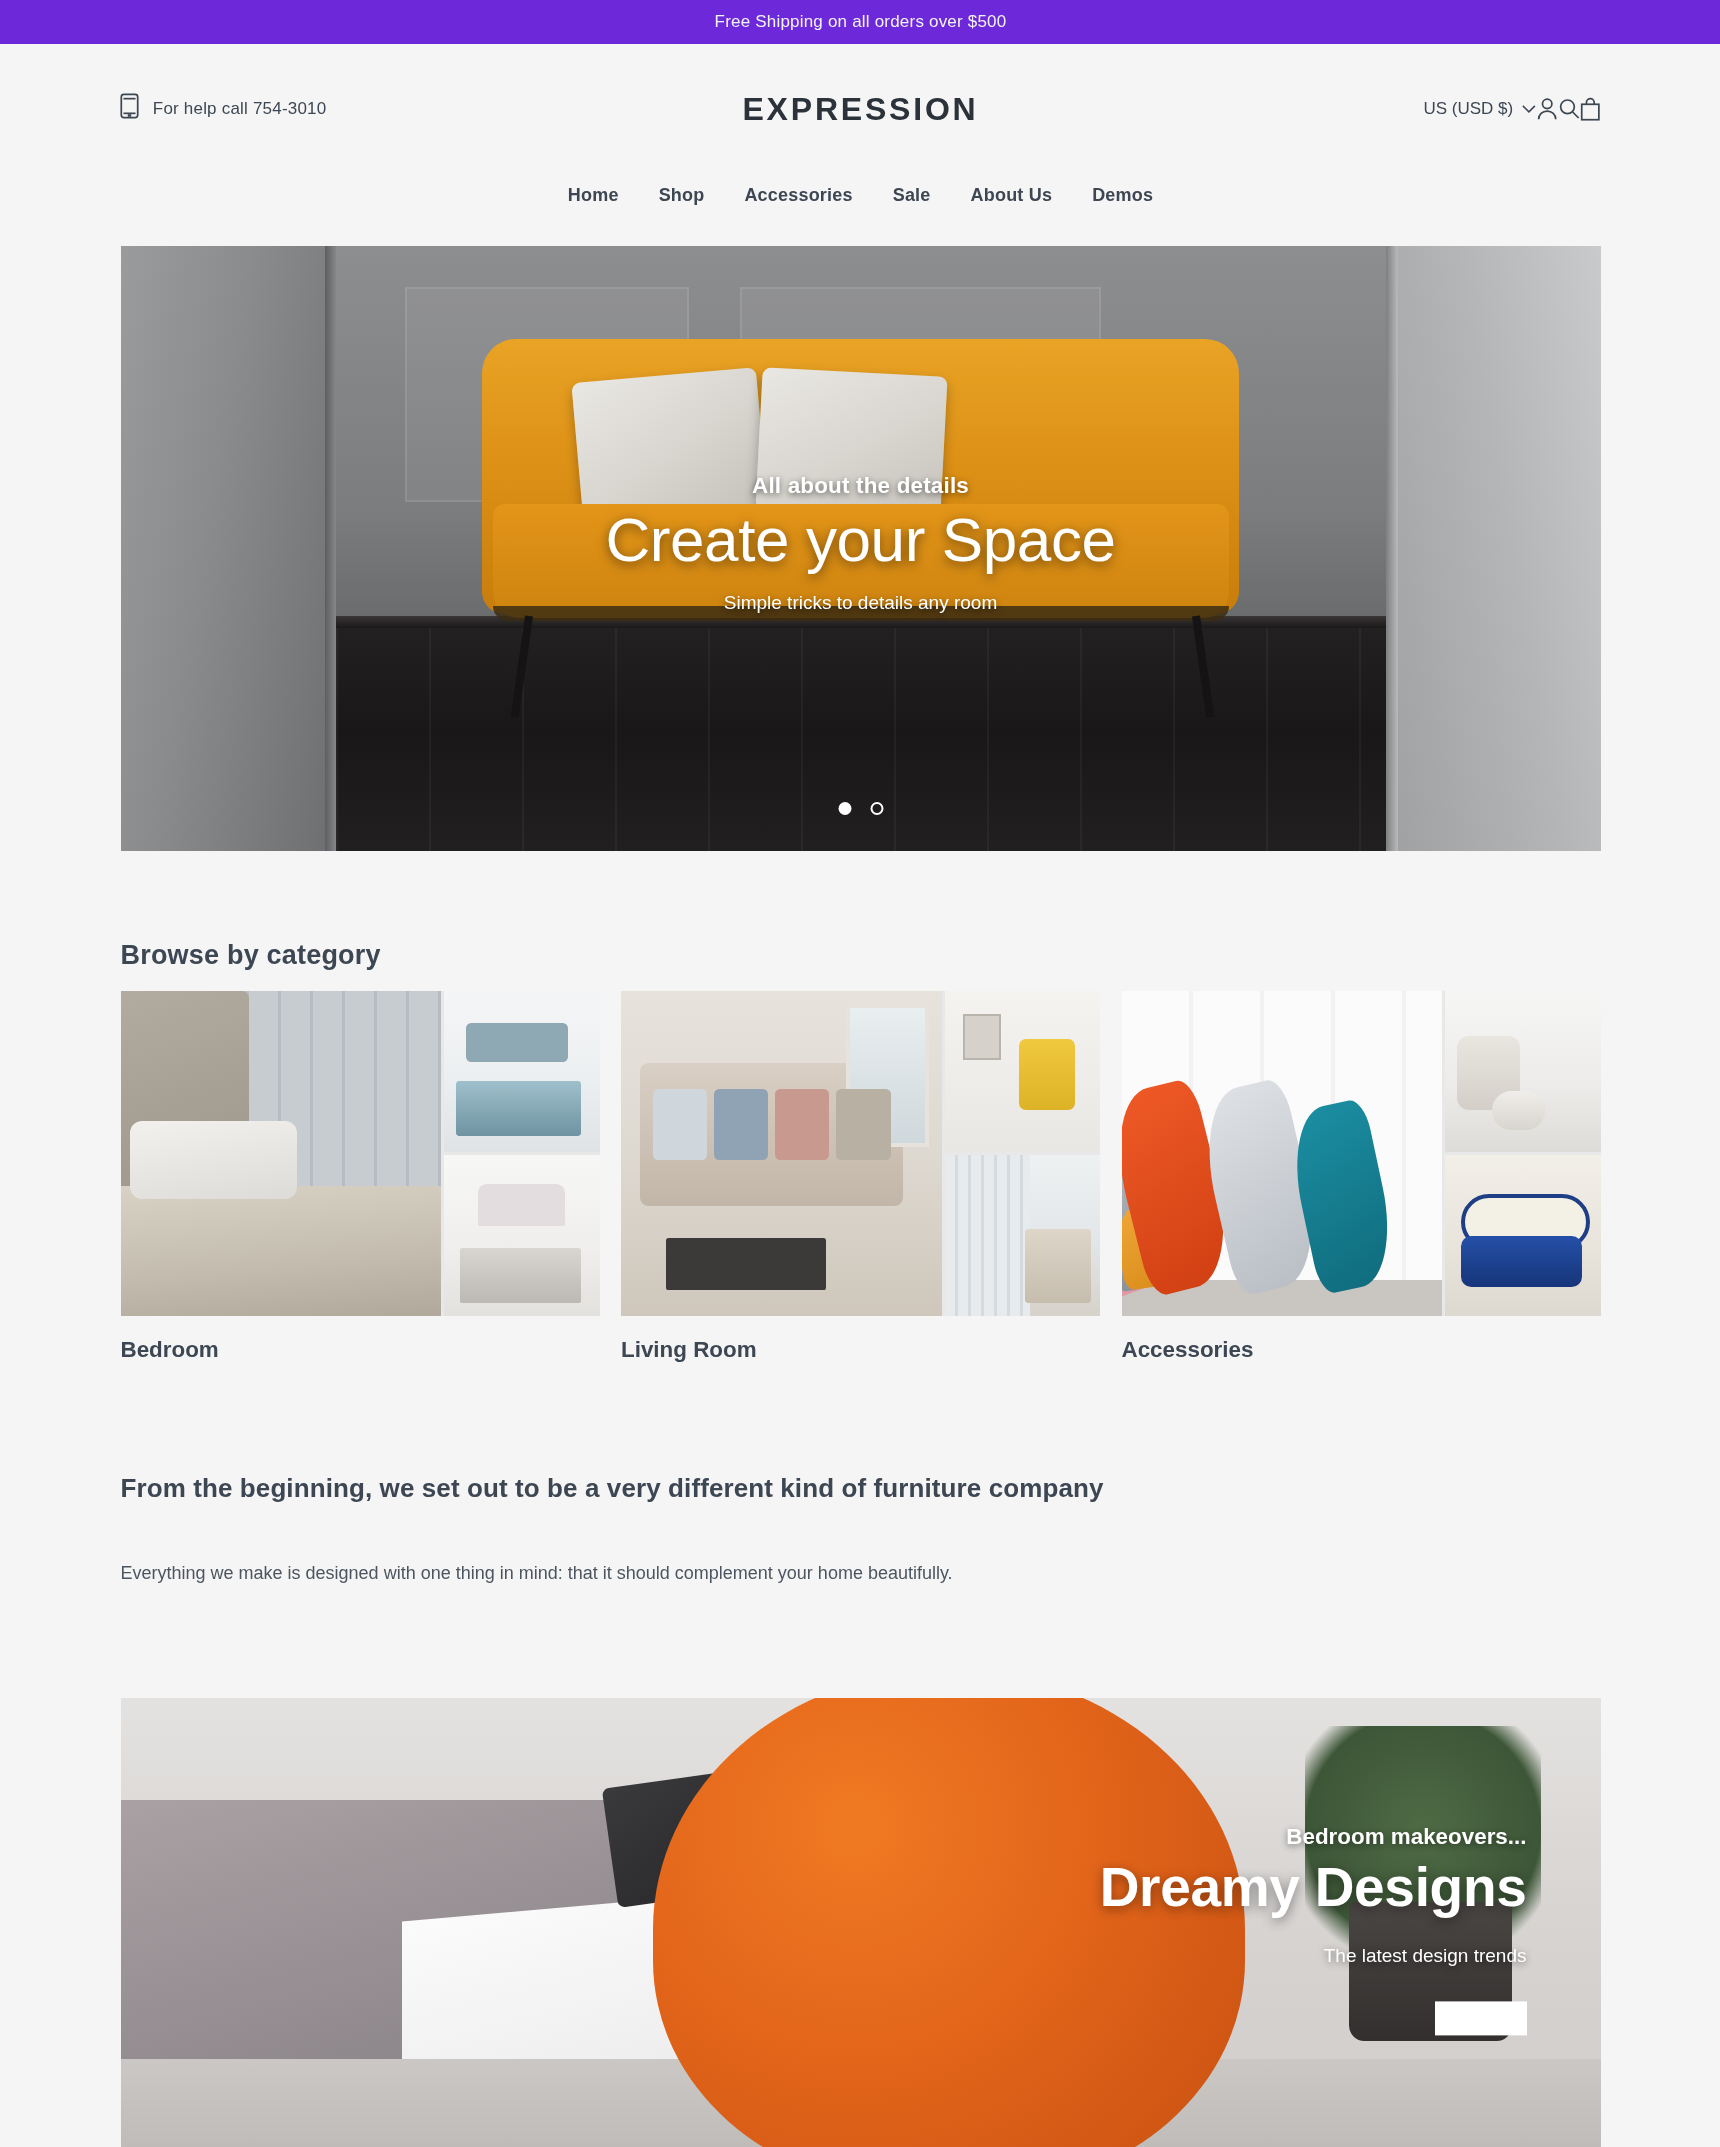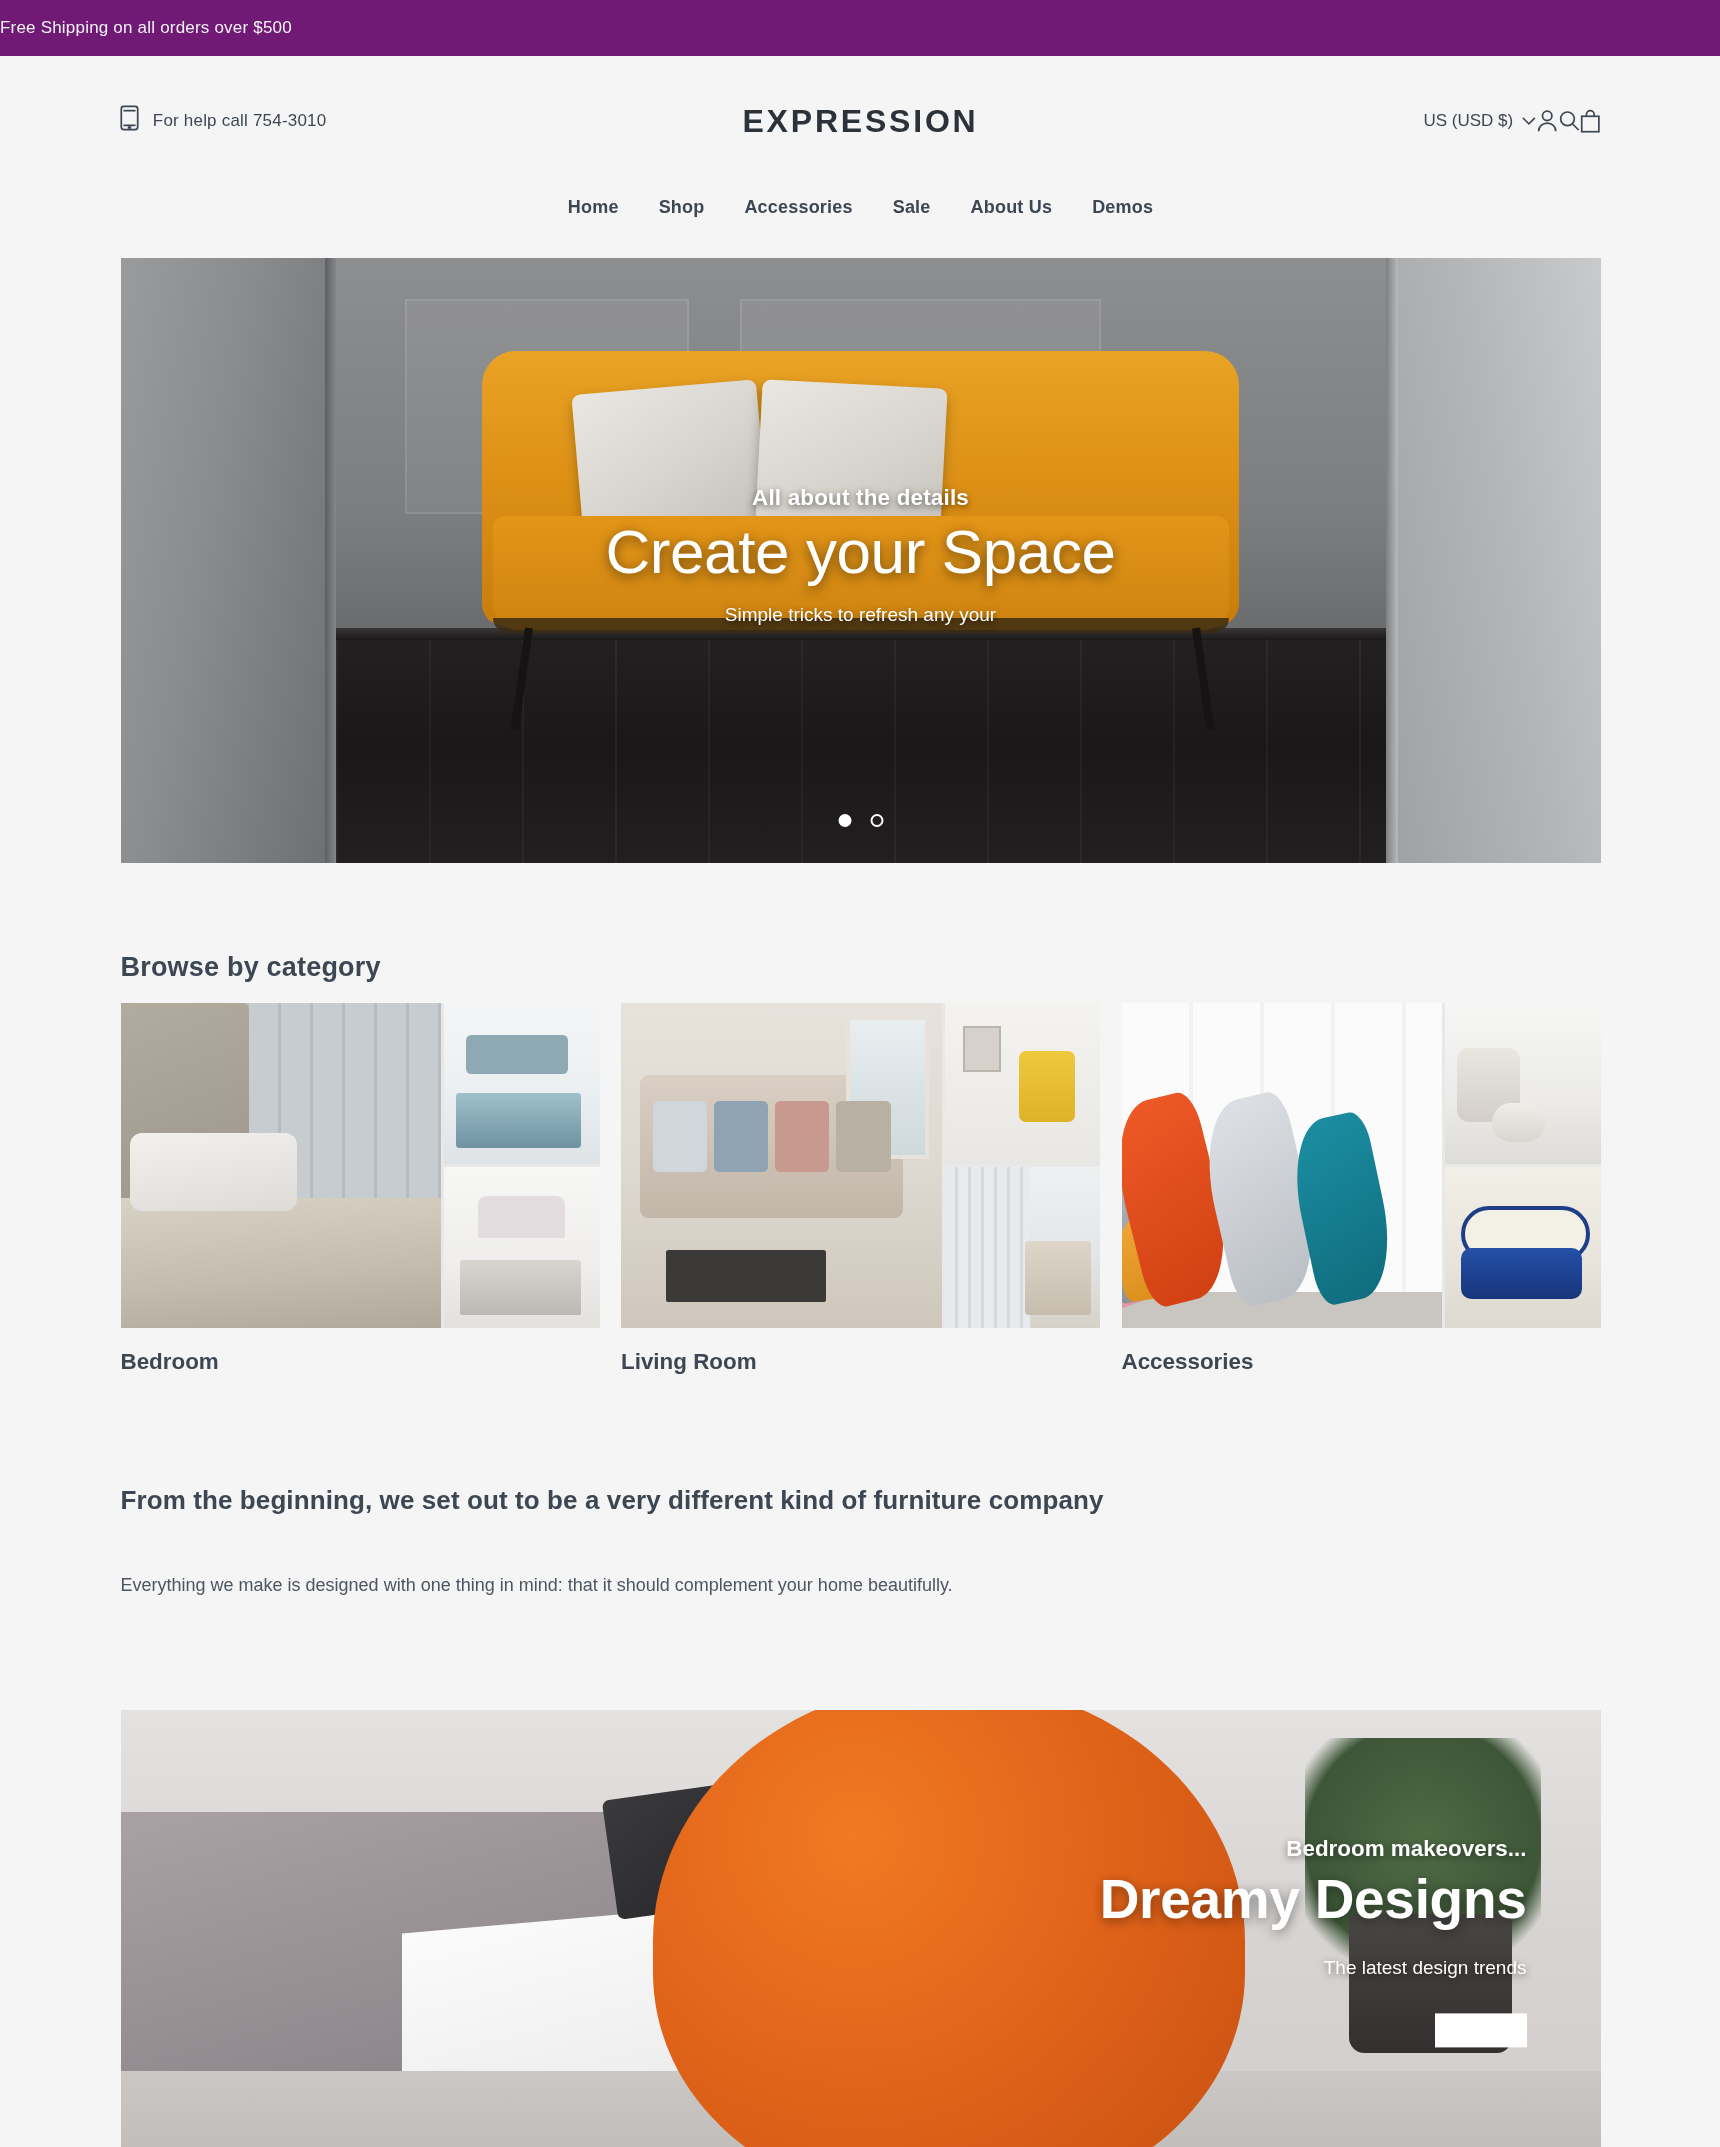--- a/index.html
+++ b/index.html
@@ -6,24 +6,24 @@
   html, body {
     width:1721px; height:2148px;
     background:#f5f5f5;
     font-family:"Liberation Sans", sans-serif;
     color:#2f3a45;
     overflow:hidden;
   }
 
   
   .announcement {
-    height:56px;
-    background:#701a75;
+    height:44px;
+    background:#6d28d9;
     color:#f2f3f4;
-    display:flex; align-items:center; justify-content:flex-start;
+    display:flex; align-items:center; justify-content:center;
     font-size:17px; letter-spacing:0.2px;
   }
 
   
   .header {
     height:129px;
     display:flex; align-items:center;
     padding:0 120px;
     position:relative;
   }
@@ -433,21 +433,21 @@
       <div class="sofa-shadow"></div>
       <div class="leg leg-1"></div>
       <div class="leg leg-2"></div>
       <div class="wall-left"></div>
       <div class="wall-right"></div>
     </div>
 
     <div class="hero-overlay">
       <div class="hero-kicker">All about the details</div>
       <div class="hero-title">Create your Space</div>
-      <div class="hero-sub">Simple tricks to refresh any your</div>
+      <div class="hero-sub">Simple tricks to details any room</div>
     </div>
 
     <div class="dots">
       <span class="dot"></span>
       <span class="dot outline"></span>
     </div>
   </div>
 
   <div class="section-title">Browse by category</div>
 

